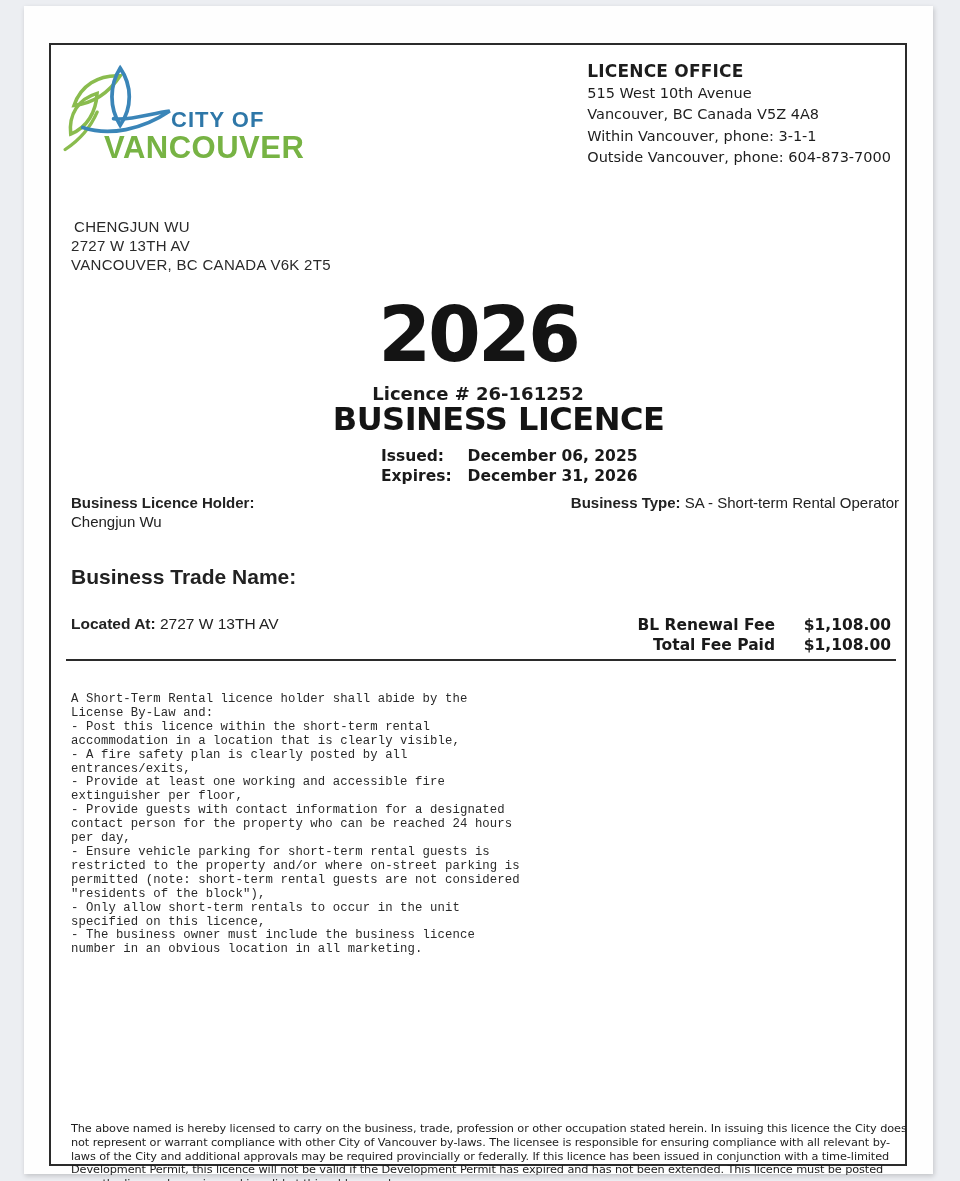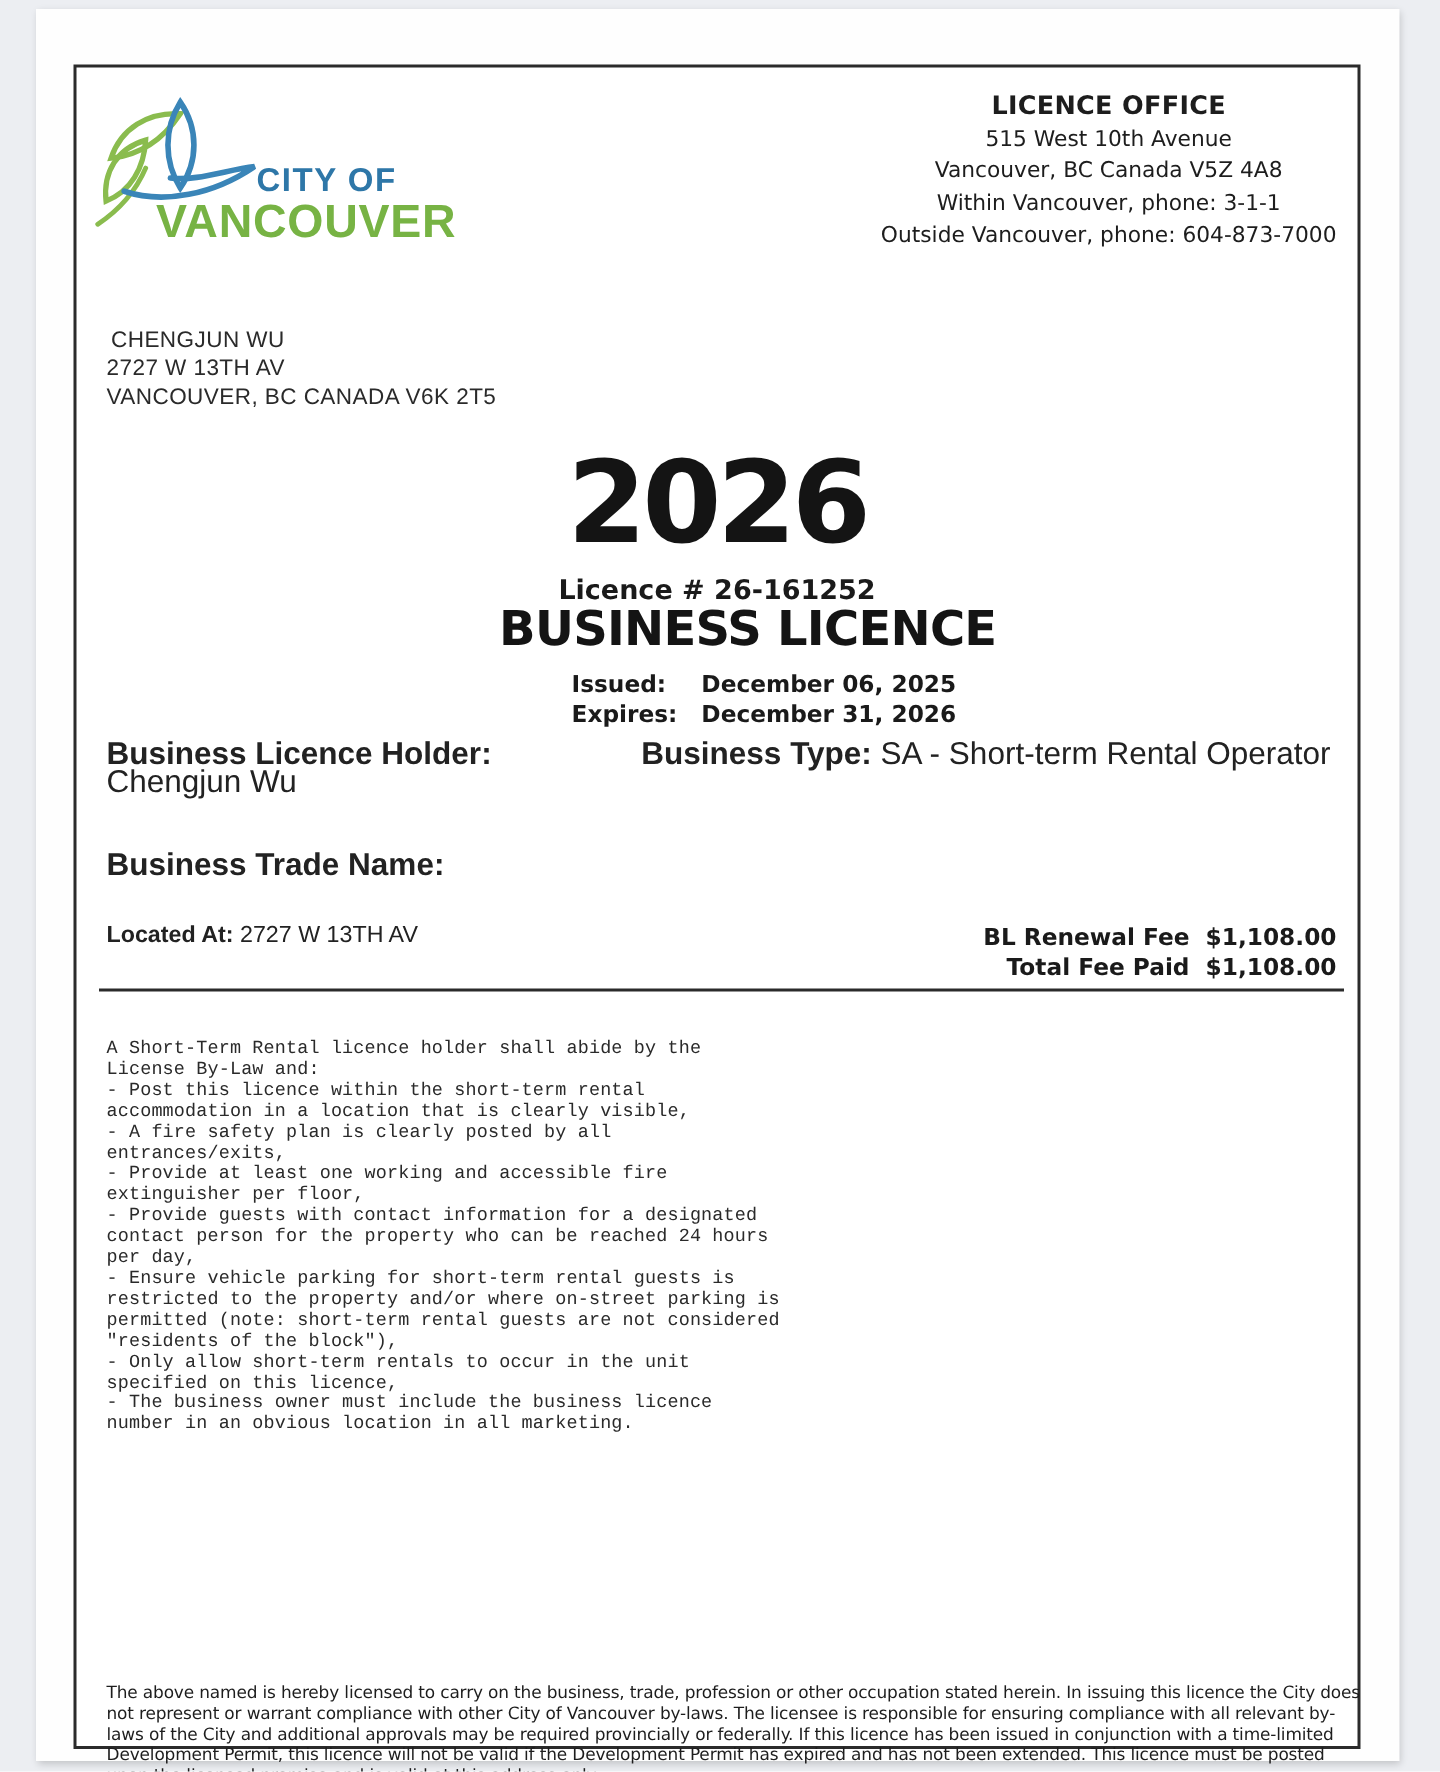--- a/index.html
+++ b/index.html
@@ -29,21 +29,21 @@
     font-family:"Liberation Sans", sans-serif;
     font-size:22px; font-weight:700; letter-spacing:1px; color:#2e77a8;
   }
   .logo-vancouver {
     position:absolute; left:43px; top:75px;
     font-family:"Liberation Sans", sans-serif;
     font-size:31px; font-weight:700; letter-spacing:0.5px; color:#77b344;
   }
   
   .office {
-    position:absolute; right:14px; top:16px; text-align:center;
+    position:absolute; right:14px; top:16px; text-align:left;
     font-family:"DejaVu Sans", sans-serif;
     font-size:14.5px; line-height:21.5px; color:#1d1d1d;
   }
   .office-title { font-size:17px; font-weight:700; letter-spacing:0.2px; }
   
   .addressee {
     position:absolute; left:20px; top:172px;
     font-size:15px; line-height:19px; letter-spacing:0.3px; color:#2a2a2a;
   }
   .addressee div:first-child { margin-left:3px; }
@@ -68,35 +68,35 @@
     font-size:32px; font-weight:700; letter-spacing:-0.5px; color:#141414;padding-left:41px;
   }
   .issued-block {
     position:absolute; left:330px; top:402px;
     display:grid; grid-template-columns:auto auto; column-gap:16px; row-gap:0;
     font-family:"DejaVu Sans", sans-serif;
     font-size:15.5px; font-weight:700; line-height:19.5px; color:#1a1a1a;
   }
   
   .holder-row {
-    position:absolute; left:20px; right:18px; top:448px;
+    position:absolute; left:20px; right:6px; top:448px;
     display:flex; justify-content:space-between; align-items:flex-start;
-    font-size:21px; line-height:19px;
+    font-size:15px; line-height:19px;
   }
   .b { font-weight:700; }
   
   .trade-row { position:absolute; left:20px; top:520px; font-size:21px; }
   
   .located-row {
     position:absolute; left:20px; right:14px; top:570px;
     display:flex; justify-content:space-between; align-items:flex-start;
     font-size:15.5px;
   }
   .fees {
-    display:grid; grid-template-columns:auto 92px; column-gap:6px;
+    display:grid; grid-template-columns:auto 92px; column-gap:24px;
     font-family:"DejaVu Sans", sans-serif;
     font-size:15.5px; font-weight:700; line-height:20px; color:#1a1a1a;
   }
   .fees .fl { text-align:right; }
   .fees .fa { text-align:right; }
   
   .rule {
     position:absolute; left:15px; top:614px; width:830px; height:2px;
     background:#2b2b2b;
   }

